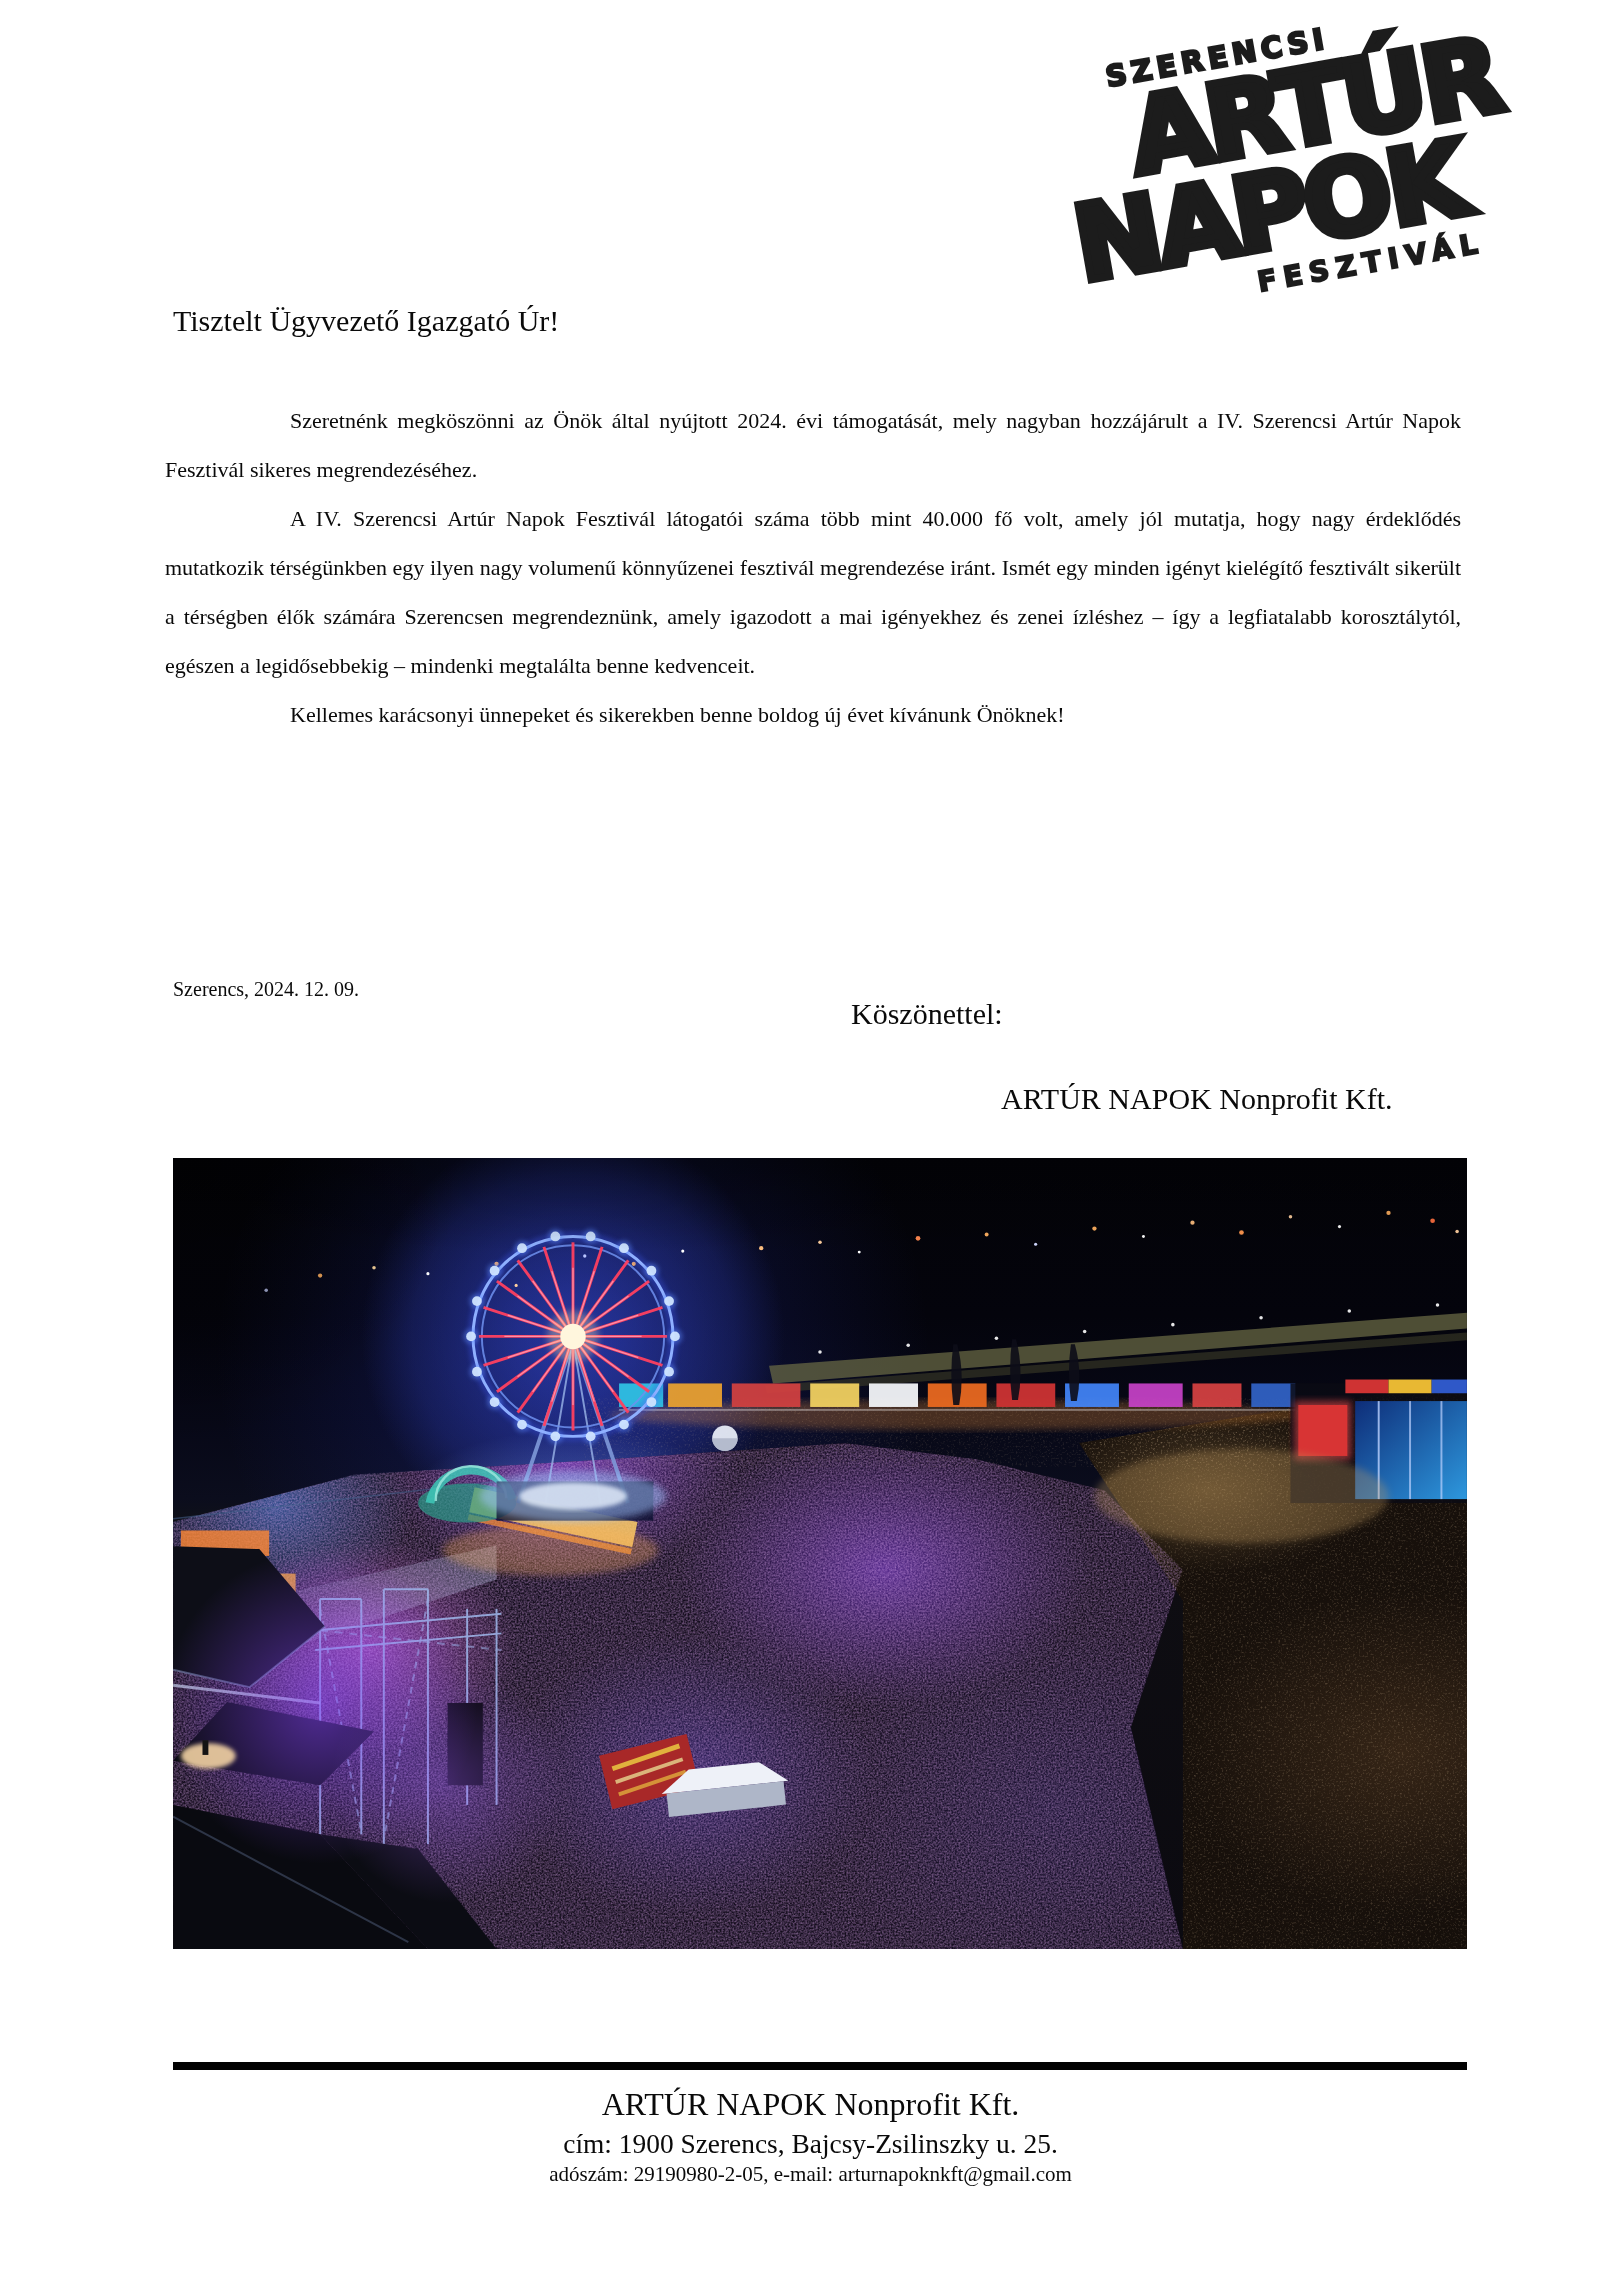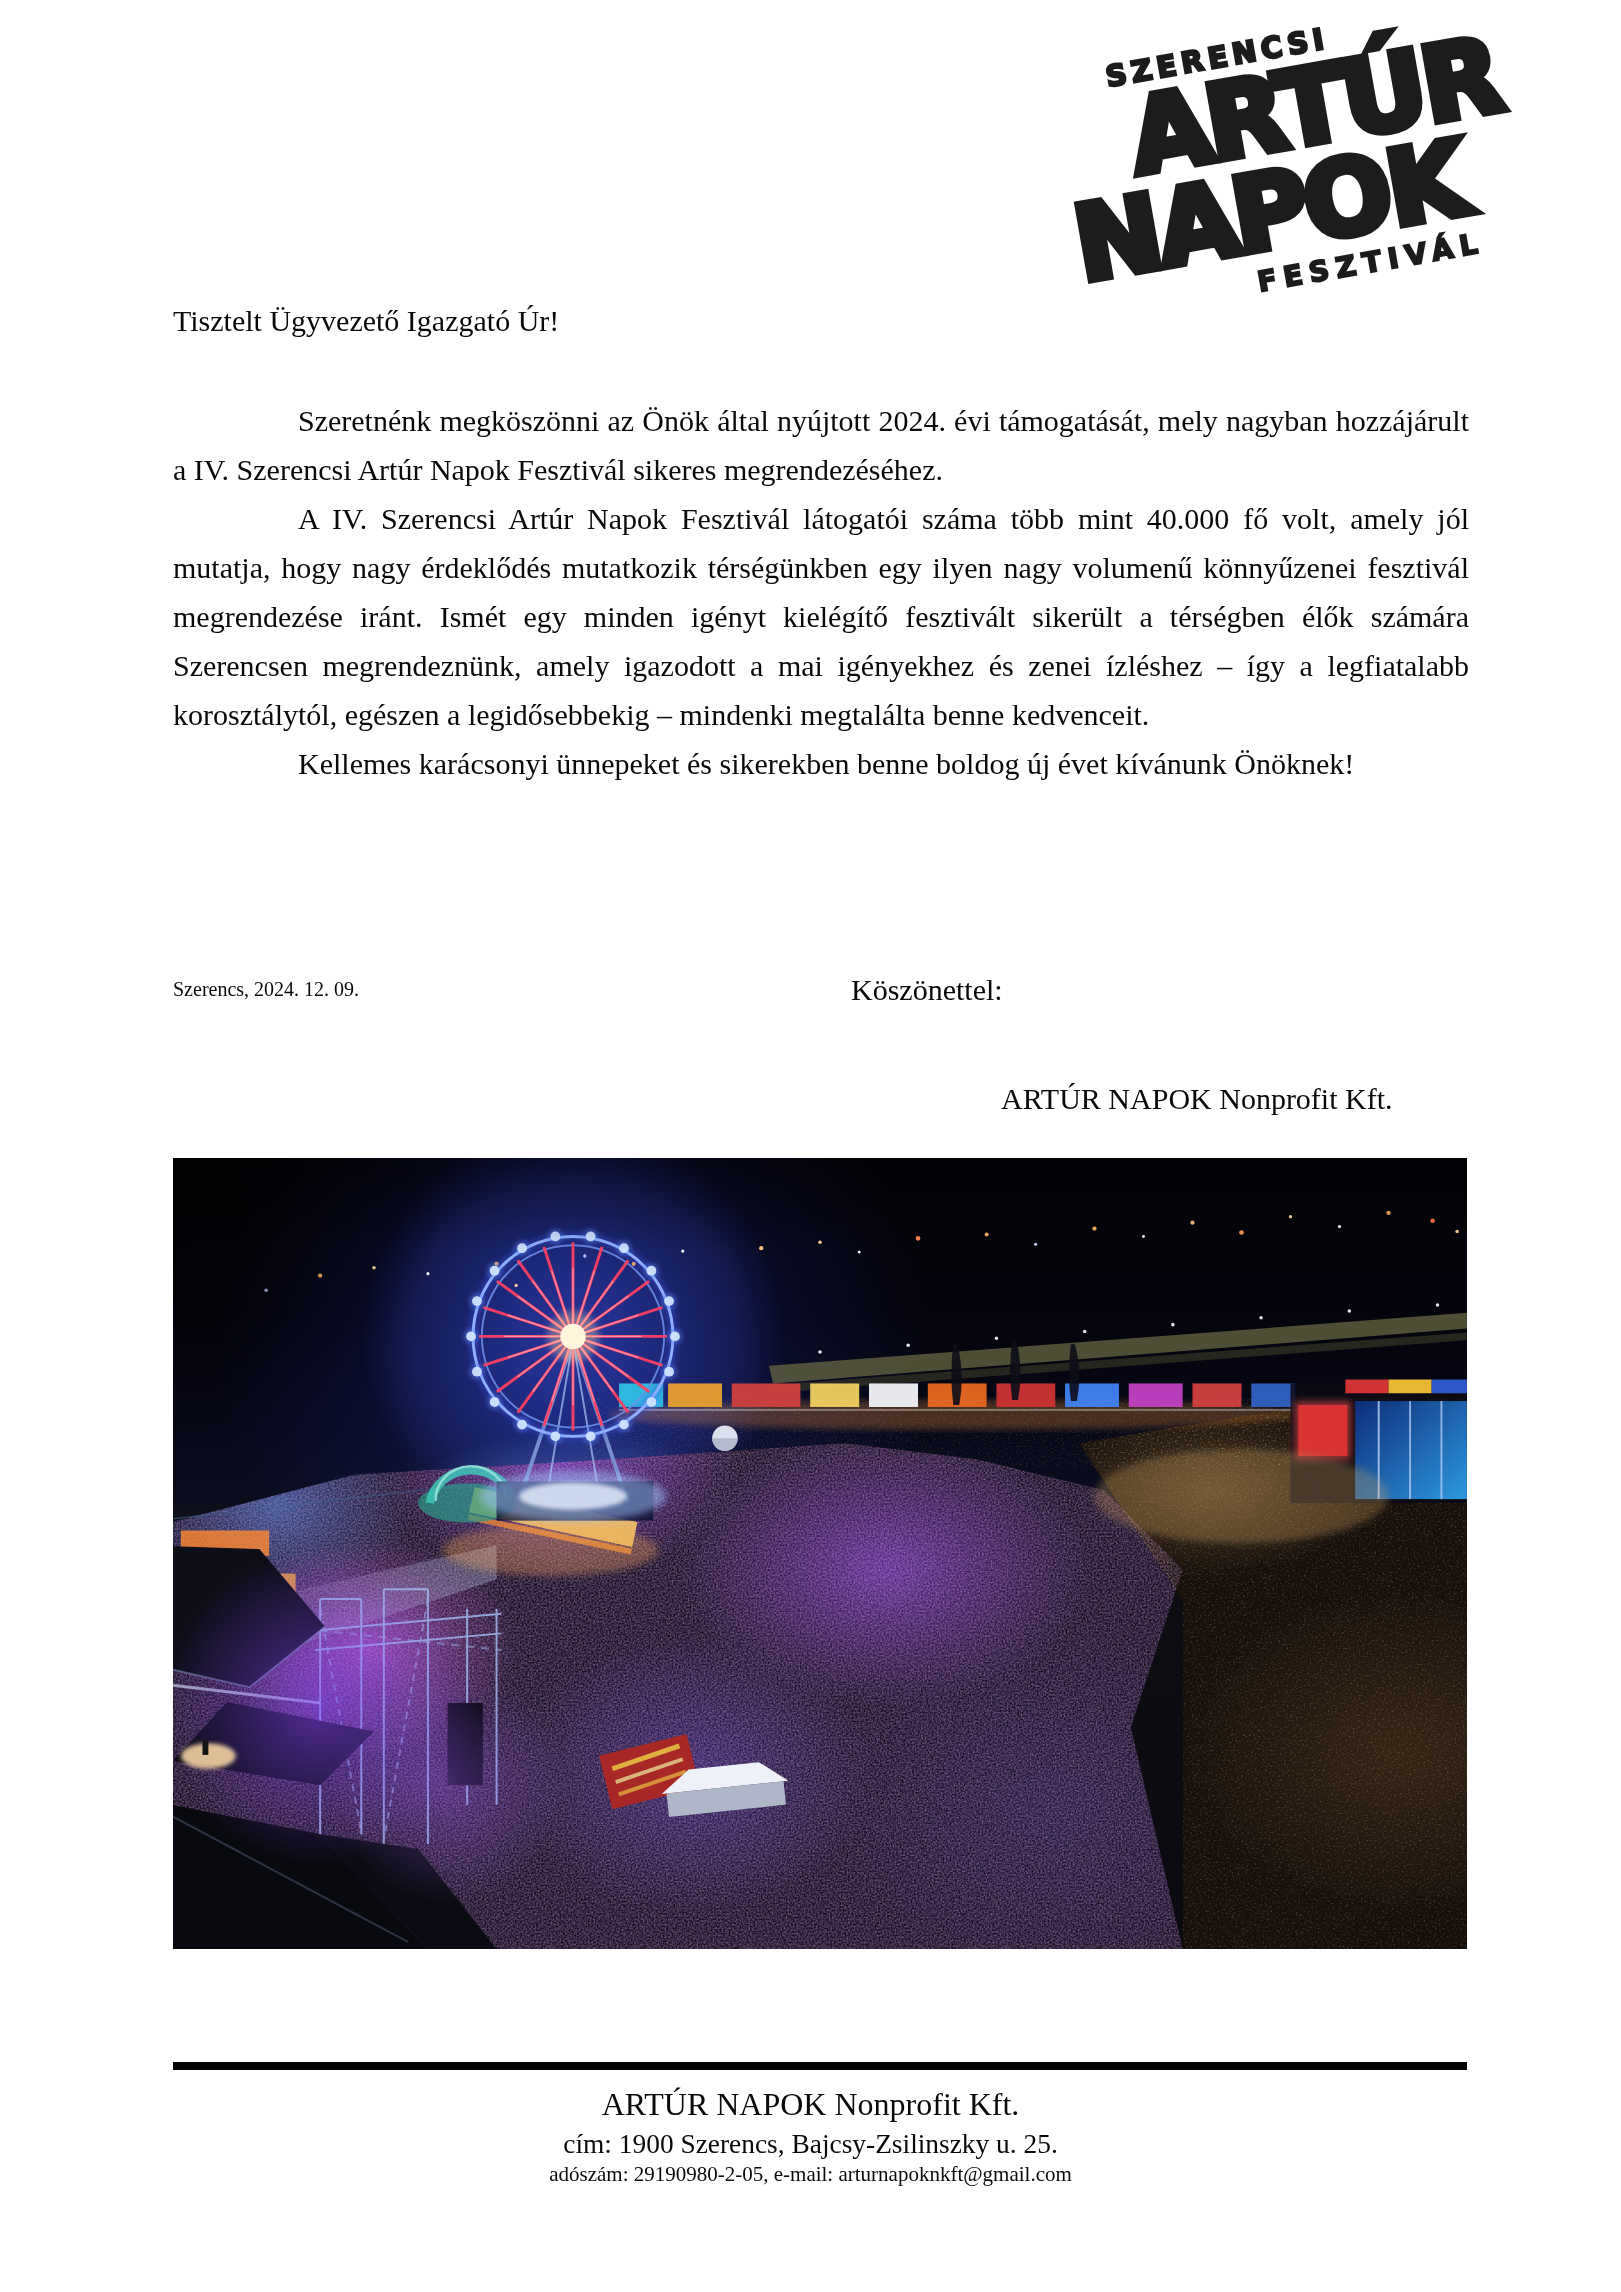--- a/index.html
+++ b/index.html
@@ -13,26 +13,26 @@
         -webkit-text-stroke:2.5px #1c1c1c;}
   .logo .l-main{font-size:104px;font-weight:bold;letter-spacing:-3.9px;
         -webkit-text-stroke:7.8px #1c1c1c;line-height:0.98;}
   .logo .l-m1{margin-left:73px;}
   .logo .l-m2{margin-left:0px;margin-top:-5.9px;}
   .logo .l-bot{margin-left:173px;margin-top:2px;font-size:28px;font-weight:bold;
         letter-spacing:6.9px;-webkit-text-stroke:2px #1c1c1c;}
 
   
   .salutation{position:absolute;left:173px;top:304px;width:1296px;font-size:30px;}
-  .body-text{position:absolute;left:173px;top:396px;width:1296px;font-size:30px;
+  .body-text{position:absolute;left:165px;top:396px;width:1296px;font-size:22px;
              line-height:49px;text-align:justify;}
   .body-text p{margin:0;text-indent:125px;}
   .body-text p.no-indent{text-indent:0;}
   .date-line{position:absolute;left:173px;top:978px;font-size:20px;}
-  .closing-label{position:absolute;left:851px;top:973px;font-size:30px;}
+  .closing-label{position:absolute;left:851px;top:997px;font-size:30px;}
   .closing-sig{position:absolute;left:1001px;top:1082px;font-size:30px;}
 
   
   .photo{position:absolute;left:173px;top:1158px;width:1294px;height:791px;
          background:#04040c;overflow:hidden;}
   .photo *{position:absolute;}
   .photo-base{inset:0;background:
      linear-gradient(180deg,#030308 0%,#04040c 20%,#070817 34%,#0b0d1d 43%,#101217 47%,#0e0d12 52%,#0b0a10 100%);}
   .wheel-glow{inset:0;background:
      radial-gradient(circle 294px at 400px 178px, rgba(64,88,255,.50), rgba(64,88,255,.18) 55%, transparent 72%),

